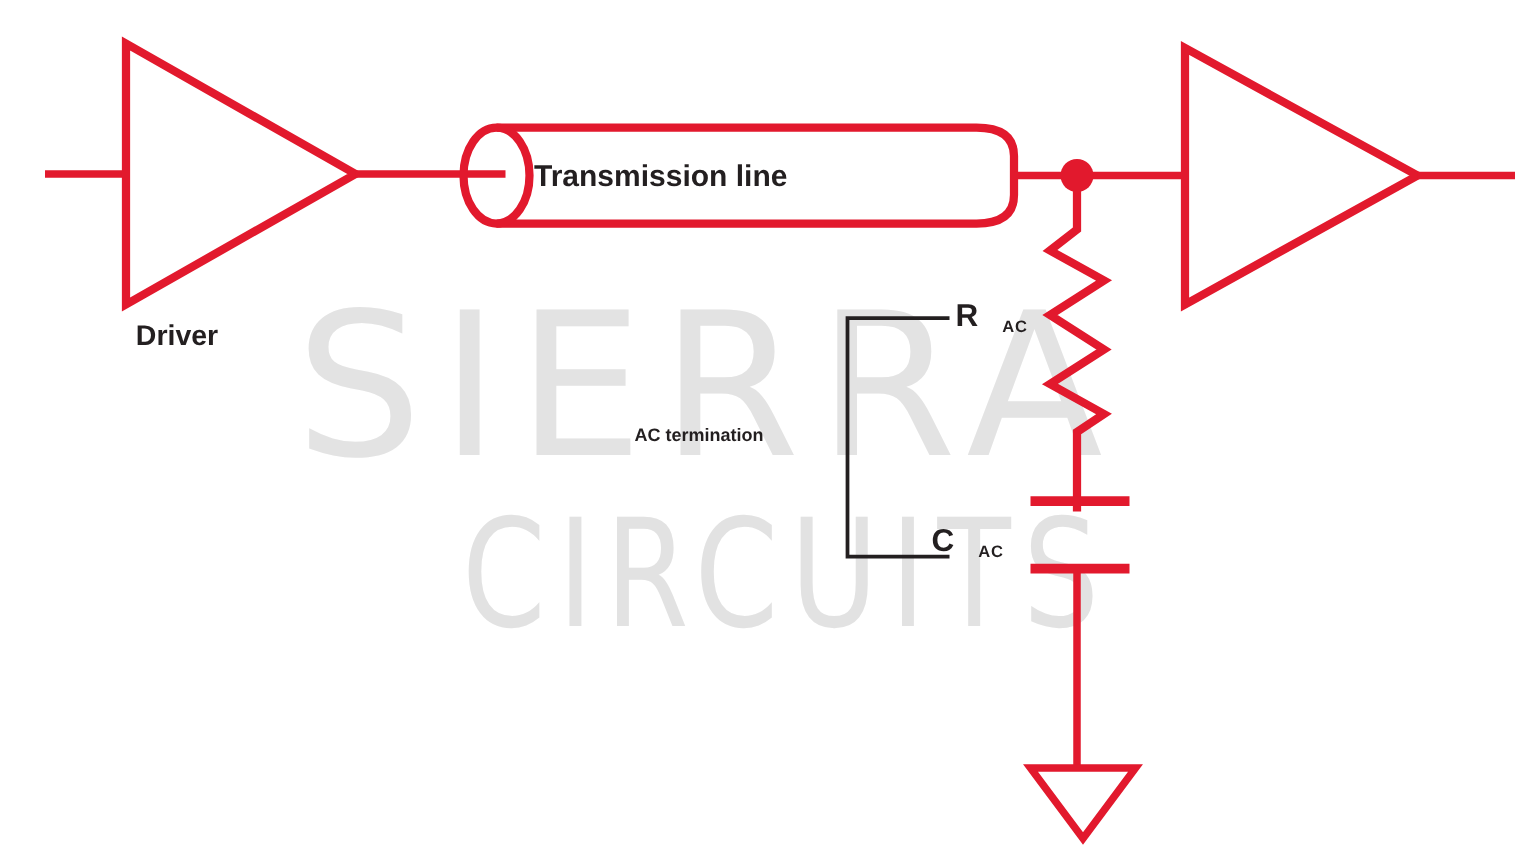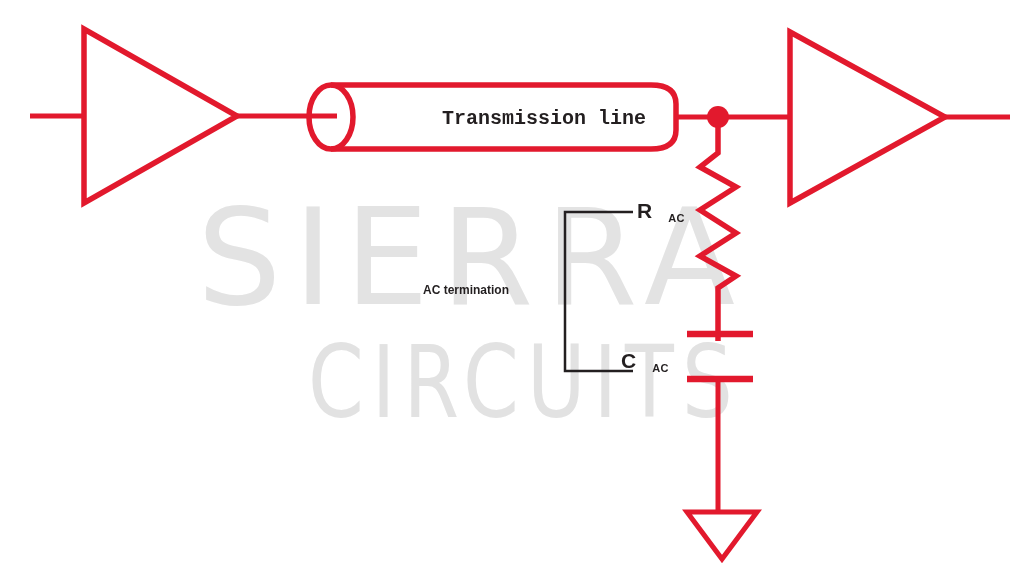--- a/index.html
+++ b/index.html
@@ -47,21 +47,21 @@
   
   .lbl{
     position:absolute;
     z-index:3;
     color:var(--label-black);
     font-weight:bold;
     white-space:nowrap;
   }
   .lbl-driver{left:63px;top:214px;width:110px;text-align:center;font-size:19px;}
   .lbl-receiver{left:823px;top:200px;width:110px;text-align:center;font-size:19px;}
-  .lbl-tline{left:356px;top:107px;width:290px;text-align:right;font-size:20px;font-family:Liberation Mono, monospace;}
+  .lbl-tline{left:356px;top:107px;width:290px;text-align:left;font-size:20px;}
   .lbl-acterm{left:376px;top:283px;width:180px;text-align:center;font-size:12px;}
   .lbl-r{left:637px;top:199px;font-size:21px;}
   .lbl-c{left:621px;top:349px;font-size:21px;}
   .sub{font-size:11px;font-weight:bold;position:relative;top:4px;letter-spacing:0.5px;margin-left:16px;}
 </style>
 </head>
 <body>
 
 <div class="canvas">
 
@@ -96,20 +96,21 @@
       <path d="M687 379 H753" class="stroke-red" stroke-width="6.5"></path>
     </g>
 
     <path d="M718 380 V512" class="stroke-red" stroke-width="5"></path>
 
     <polygon points="687,512 757,512 722,559" class="stroke-red" stroke-width="5" stroke-linejoin="miter"></polygon>
 
     <polyline points="633,212 565,212 565,371 633,371" class="stroke-black" stroke-width="2.5"></polyline>
   </svg>
 
+  <div class="lbl lbl-driver">Driver</div>
   <div class="lbl lbl-tline">Transmission line</div>
   <div class="lbl lbl-acterm">AC termination</div>
 
   <div class="lbl lbl-r"><span>R</span><span class="sub">AC</span></div>
 
   <div class="lbl lbl-c"><span>C</span><span class="sub">AC</span></div>
 
 </div>
 
 </body></html>

